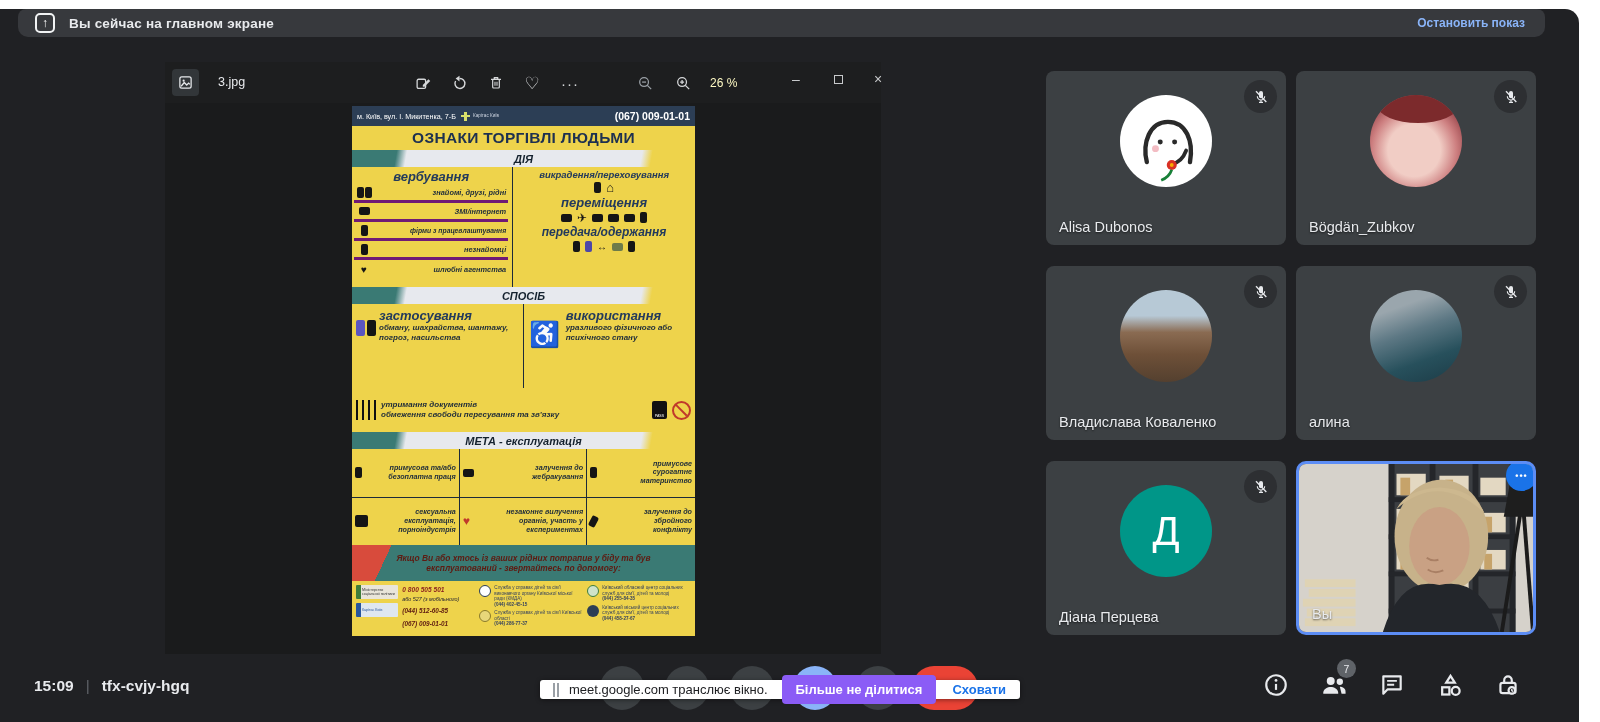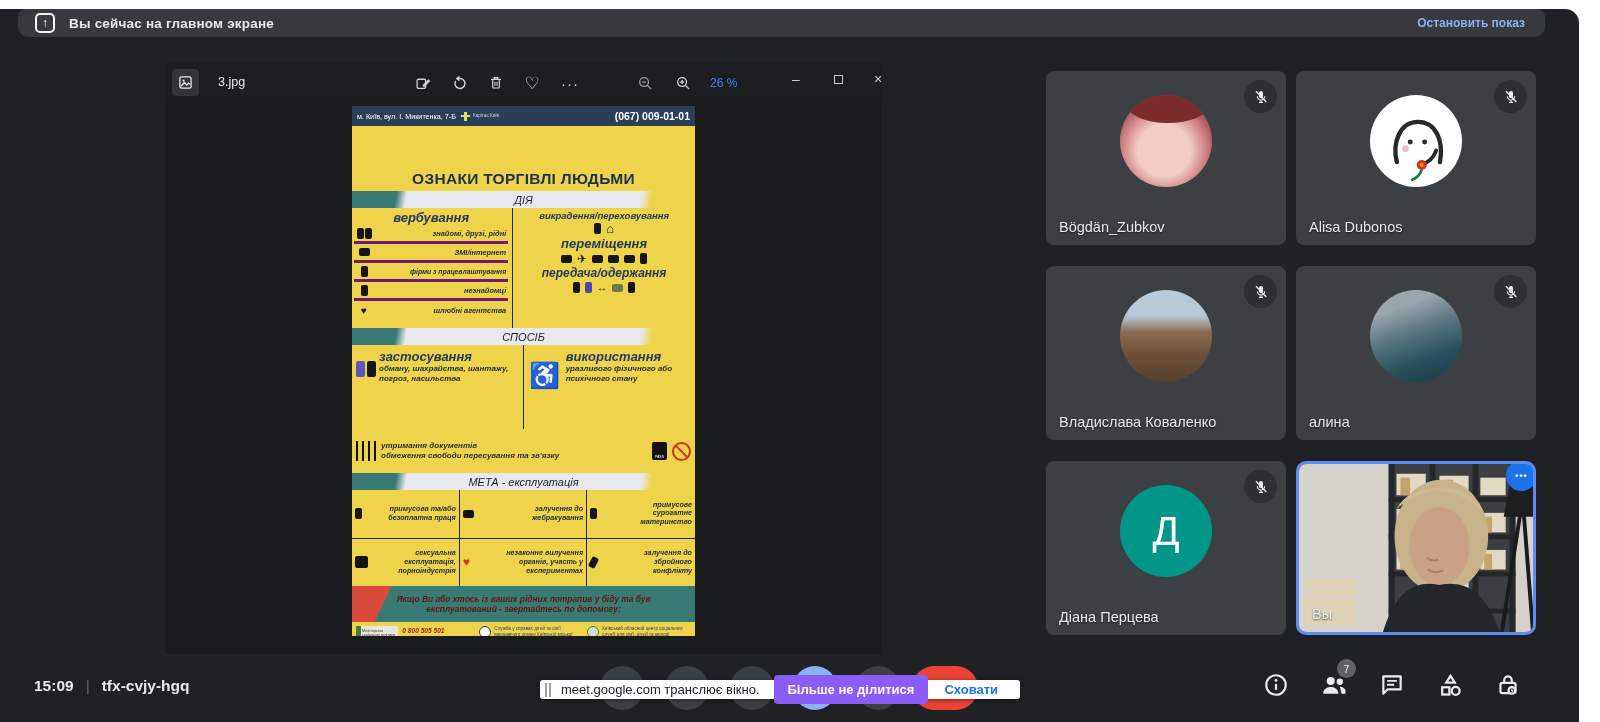--- a/index.html
+++ b/index.html
@@ -18,40 +18,40 @@
   .banner-msg { margin-left:14px; font-size:13.5px; font-weight:bold; letter-spacing:.2px; }
   .banner-stop { margin-left:auto; margin-right:20px; color:#8ab4f8; font-size:12px; font-weight:bold; cursor:pointer; }
 
   
   .viewer { position:absolute; left:165px; top:53px; width:716px; height:592px; background:#1a1b1c; }
   .vtitle { position:absolute; left:0; top:0; width:100%; height:41px; background:#1d1e1f; }
   .vthumb { position:absolute; left:7px; top:7px; width:27px; height:27px; background:#323639;
             border-radius:4px; display:flex; align-items:center; justify-content:center; }
   .vname { position:absolute; left:53px; top:13px; color:#e8eaed; font-size:12.5px; }
   .vicon { position:absolute; top:11px; width:20px; height:20px; display:flex; align-items:center; justify-content:center; color:#d6d8da; }
-  .vzoom { position:absolute; left:545px; top:14px; color:#3b82f6; font-size:12px; }
+  .vzoom { position:absolute; left:545px; top:14px; color:#fef9c3; font-size:12px; }
   .vwin  { position:absolute; top:9px; color:#c8cacc; font-size:14px; width:22px; text-align:center; }
   .vmax  { display:inline-block; width:9px; height:9px; border:1.4px solid #c8cacc; }
 
   
   .poster { position:absolute; left:187px; top:44px; width:343px; height:530px;
             background:#eed34b; display:flex; flex-direction:column; overflow:hidden;
             color:#1c2a3a; }
   .p-head { height:20px; background:#2c3e55; color:#fff; display:flex; align-items:center; padding:0 5px; flex:none; }
   .p-addr { font-size:7.2px; }
   .p-cross { width:9px; height:9px; margin:0 3px 0 5px; position:relative; }
   .p-cross:before { content:""; position:absolute; left:3.2px; top:0; width:2.6px; height:9px; background:#d8e06a; }
   .p-cross:after  { content:""; position:absolute; left:0; top:3.2px; width:9px; height:2.6px; background:#d8e06a; }
   .p-org { font-size:4.6px; color:#cfd6e2; width:30px; line-height:1; }
   .p-phone { margin-left:auto; font-size:10.5px; font-weight:bold; }
   .p-title { height:24px; display:flex; align-items:center; justify-content:center;
-             font-size:15.5px; font-weight:bold; color:#1d3050; letter-spacing:.3px; flex:none;margin-top:41px; }
+             font-size:15.5px; font-weight:bold; color:#1d3050; letter-spacing:.3px; flex:none; }
   .p-band { height:17px; flex:none; background:linear-gradient(100deg,#3a7a74 0 13%,#e7e9ee 16% 84%,#eed34b 87%);
             display:flex; align-items:center; justify-content:center;
-            font-size:11px; font-style:italic; font-weight:normal; color:#15222f; }
+            font-size:11px; font-style:italic; font-weight:bold; color:#15222f; }
   .p-dia { height:120px; flex:none; display:flex; }
   .p-dia-l { width:47%; border-right:1px solid #1c2a3a; padding:2px 4px 0 2px; }
   .p-dia-r { width:53%; text-align:center; padding-top:2px; }
   .p-h1 { font-size:13px; font-style:italic; font-weight:bold; color:#233a5c; text-align:center; }
   .p-h2 { font-size:9.5px; font-style:italic; font-weight:bold; color:#233a5c; }
   .r-row { display:flex; align-items:center; height:19px; border-bottom:3px solid #701a75; }
   .r-row:last-child { border-bottom:none; }
   .r-ico { width:20px; display:flex; justify-content:center; gap:1px; }
   .r-txt { flex:1; text-align:right; font-size:7.4px; font-style:italic; font-weight:bold; padding-right:2px; }
   .icorow { display:flex; justify-content:center; align-items:center; gap:5px; height:15px; }
@@ -95,21 +95,21 @@
   .svc-ico { width:12px; height:12px; border-radius:50%; flex:none; }
   .svc-txt { font-size:4.6px; line-height:1.2; color:#35425e; }
   .svc-txt b { display:block; }
 
   
   .ctrl { position:absolute; top:657px; width:44px; height:44px; border-radius:50%; background:#3c4043; }
   .ctrl.blue { background:#8ab4f8; }
   .ctrl-end { position:absolute; top:657px; width:66px; height:44px; border-radius:22px; background:#ea4335; }
   .infobar { position:absolute; left:540px; top:671px; width:480px; height:19px; background:#fff;
              border-radius:3px; box-shadow:0 1px 5px rgba(0,0,0,.45);
-             display:flex; align-items:center; padding:0 5px; z-index:5; }
+             display:flex; align-items:center; padding:0 13px; z-index:5; }
   .drag { display:flex; gap:2px; margin-right:10px; }
   .drag span { width:2px; height:14px; background:#9aa0a6; display:block; }
   .info-msg { font-size:13px; color:#202124; }
   .info-btn { margin-left:14px; background:#8b5cf6; color:#fff; font-size:13px; font-weight:bold;
               border:none; border-radius:4px; padding:7px 14px; cursor:pointer; font-family:inherit; }
   .info-hide { margin-left:16px; color:#1a73e8; font-size:13px; font-weight:bold; cursor:pointer; }
 
   
   .grid { position:absolute; left:1046px; top:62px; width:490px; height:565px;
           display:grid; grid-template-columns:240px 240px; grid-template-rows:174px 174px 174px;
@@ -408,45 +408,45 @@
   <div class="grid">
 
     <div class="tile">
       <span class="mic">
         <svg width="16" height="16" viewBox="0 0 24 24">
             <path fill="#e8eaed" d="M12 14a3 3 0 0 0 3-3V6a3 3 0 0 0-6 0v5a3 3 0 0 0 3 3z"></path>
             <path fill="none" stroke="#e8eaed" stroke-width="1.7" d="M6.5 11a5.5 5.5 0 0 0 11 0M12 16.5V20M9 20h6"></path>
             <line x1="4.5" y1="3.5" x2="20" y2="19.5" stroke="#e8eaed" stroke-width="2"></line>
           </svg>
       </span>
-      <div class="avatar av-anime"></div>
-      <span class="tname">Bögdän_Zubkov</span>
-    </div>
-
-    <div class="tile">
-      <span class="mic">
-        <svg width="16" height="16" viewBox="0 0 24 24">
-            <path fill="#e8eaed" d="M12 14a3 3 0 0 0 3-3V6a3 3 0 0 0-6 0v5a3 3 0 0 0 3 3z"></path>
-            <path fill="none" stroke="#e8eaed" stroke-width="1.7" d="M6.5 11a5.5 5.5 0 0 0 11 0M12 16.5V20M9 20h6"></path>
-            <line x1="4.5" y1="3.5" x2="20" y2="19.5" stroke="#e8eaed" stroke-width="2"></line>
-          </svg>
-      </span>
       <div class="avatar av-doodle">
         <svg width="92" height="92" viewBox="0 0 48 48">
             <path d="M14 35c-2.5-10 1.5-21 11-21s13.5 10 11.5 21" fill="none" stroke="#2a2a2a" stroke-width="2.3" stroke-linecap="round"></path>
             <circle cx="21" cy="24.5" r="1.3" fill="#2a2a2a"></circle>
             <circle cx="28.5" cy="24.5" r="1.3" fill="#2a2a2a"></circle>
             <circle cx="18.5" cy="28" r="1.8" fill="#f3bcc3"></circle>
             <path d="M34.5 29c-1.5 4-4.5 6.5-7.5 7" fill="none" stroke="#2a2a2a" stroke-width="2" stroke-linecap="round"></path>
             <circle cx="27" cy="36.5" r="2.6" fill="#d93025"></circle>
             <circle cx="27" cy="36.5" r="1" fill="#f9ab00"></circle>
             <path d="M27 39c-1 3-3 4.5-5.5 5.5" fill="none" stroke="#188038" stroke-width="1.4"></path>
           </svg>
       </div>
       <span class="tname">Alisa Dubonos</span>
+    </div>
+
+    <div class="tile">
+      <span class="mic">
+        <svg width="16" height="16" viewBox="0 0 24 24">
+            <path fill="#e8eaed" d="M12 14a3 3 0 0 0 3-3V6a3 3 0 0 0-6 0v5a3 3 0 0 0 3 3z"></path>
+            <path fill="none" stroke="#e8eaed" stroke-width="1.7" d="M6.5 11a5.5 5.5 0 0 0 11 0M12 16.5V20M9 20h6"></path>
+            <line x1="4.5" y1="3.5" x2="20" y2="19.5" stroke="#e8eaed" stroke-width="2"></line>
+          </svg>
+      </span>
+      <div class="avatar av-anime"></div>
+      <span class="tname">Bögdän_Zubkov</span>
     </div>
 
     <div class="tile">
       <span class="mic">
         <svg width="16" height="16" viewBox="0 0 24 24">
             <path fill="#e8eaed" d="M12 14a3 3 0 0 0 3-3V6a3 3 0 0 0-6 0v5a3 3 0 0 0 3 3z"></path>
             <path fill="none" stroke="#e8eaed" stroke-width="1.7" d="M6.5 11a5.5 5.5 0 0 0 11 0M12 16.5V20M9 20h6"></path>
             <line x1="4.5" y1="3.5" x2="20" y2="19.5" stroke="#e8eaed" stroke-width="2"></line>
           </svg>
       </span>

